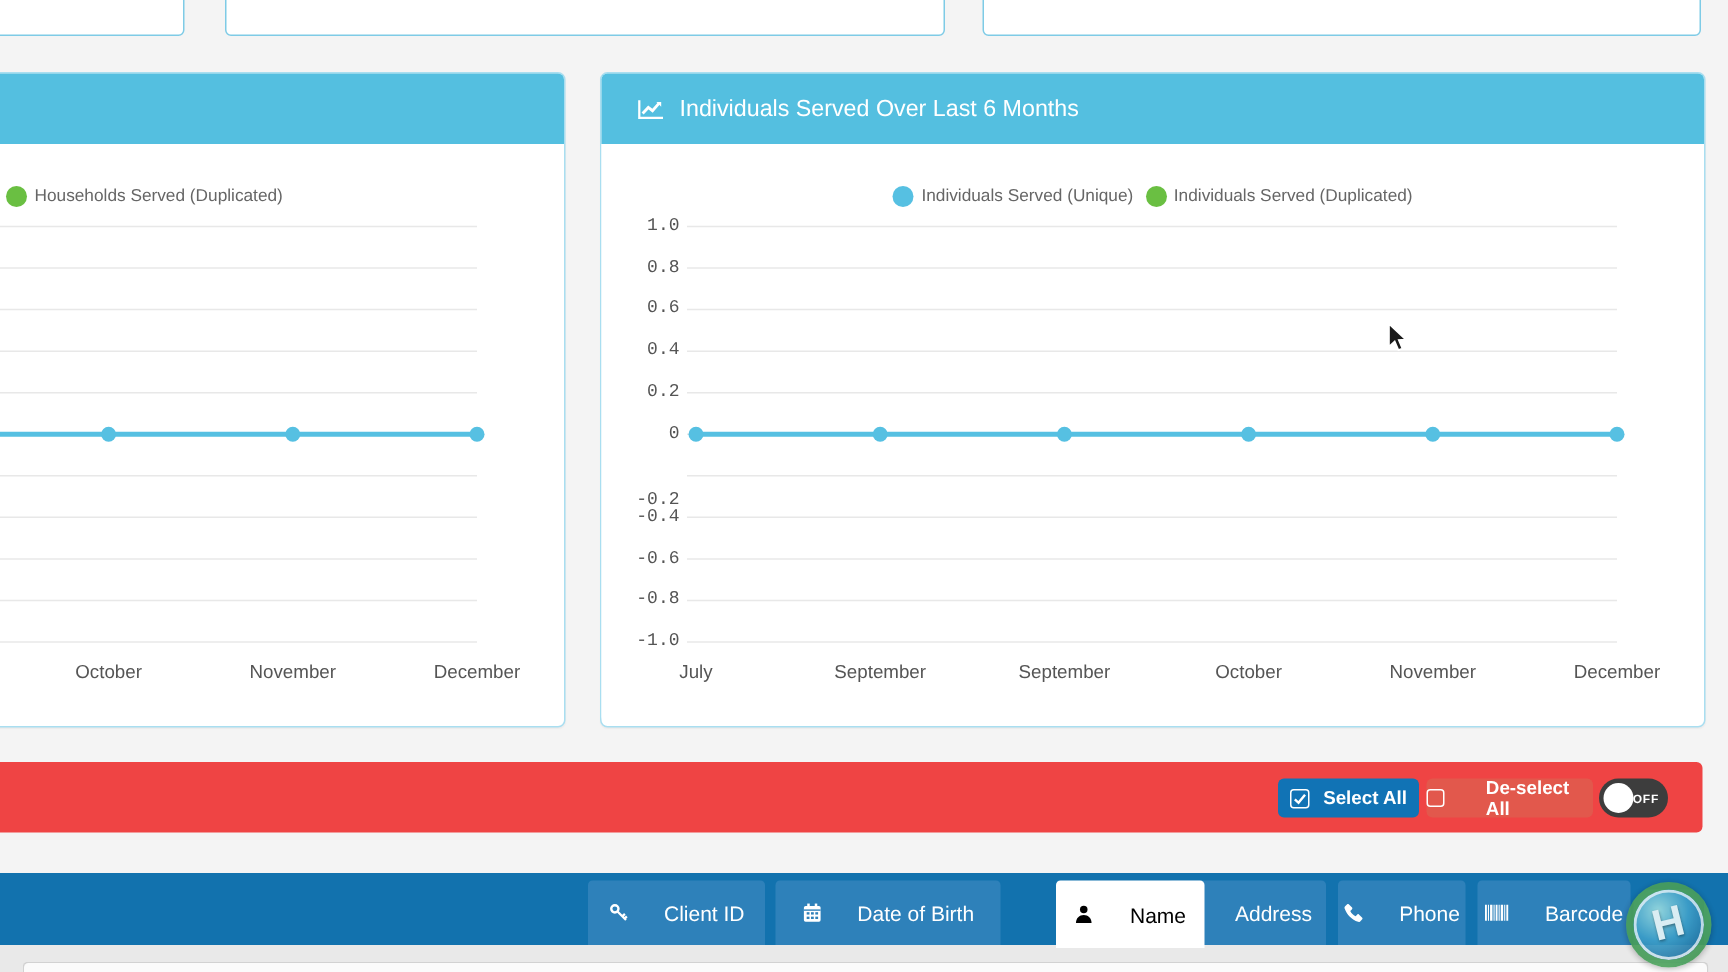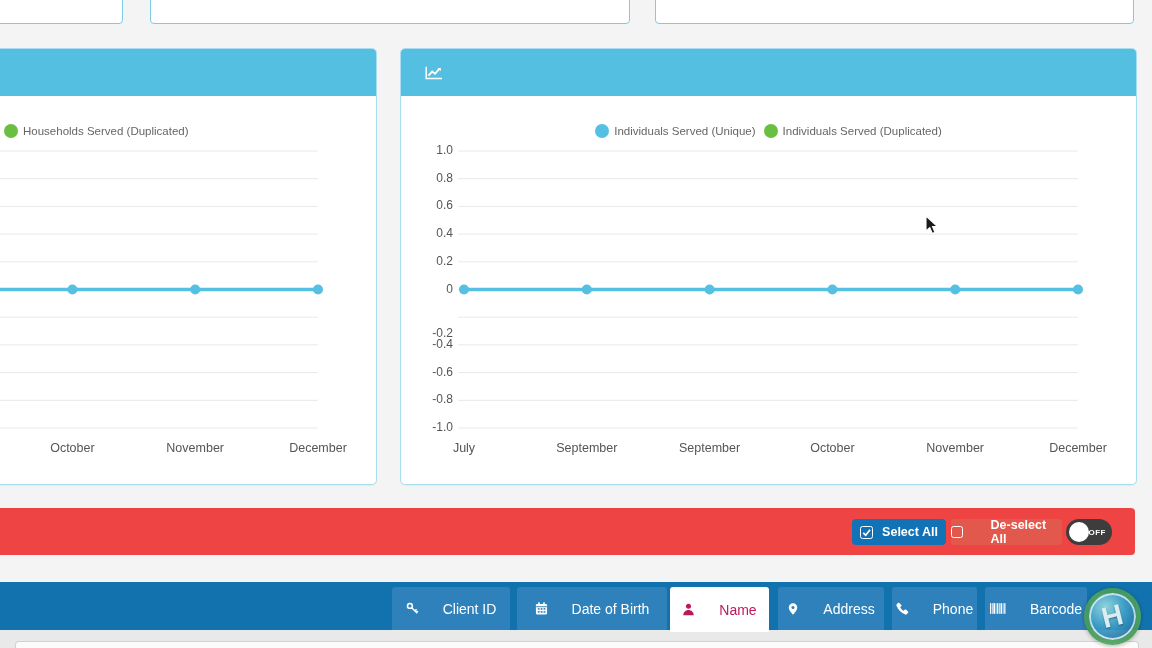--- a/index.html
+++ b/index.html
@@ -17,21 +17,21 @@
 
   
   .panel{position:absolute;top:48px;width:735px;height:435px;background:#fff;
     border:1px solid #a9def0;border-radius:5px;box-shadow:0 1px 1px rgba(0,0,0,.04);}
   .panel-left{left:-360px;}
   .panel-right{left:400px;}
   .panel-heading{height:47px;background:#54bfe0;border-radius:4px 4px 0 0;color:#fff;
     display:flex;align-items:center;gap:10px;padding:0 24px;font-size:15.5px;}
   .panel-body{position:relative;height:386px;background:#fff;border-radius:0 0 4px 4px;overflow:hidden;}
   .chart-svg{position:absolute;left:0;top:0;width:733px;height:386px;}
-  .ytick{position:absolute;left:7px;width:45px;text-align:right;font-size:12px;color:#555;}
+  .ytick{position:absolute;left:7px;width:45px;text-align:right;font-size:12px;color:#555;font-family:Liberation Mono, monospace;}
   .xtick{position:absolute;top:345px;width:110px;text-align:center;font-size:12.5px;color:#555;}
   .legend{position:absolute;top:26px;left:0;right:0;height:18px;display:flex;
     justify-content:center;align-items:center;gap:8px;}
   .legend-left-pos{left:363px;right:auto;justify-content:flex-start;}
   .legend-item{display:flex;align-items:center;gap:5px;}
   .legend-dot{width:14px;height:14px;border-radius:50%;}
   .legend-label{font-size:11.5px;color:#666;white-space:nowrap;}
 
   
   .select-bar{position:absolute;left:0;top:508px;width:1135px;height:47px;
@@ -46,21 +46,21 @@
   .toggle{position:absolute;left:1066px;top:11px;width:46px;height:26px;background:#3d3d3d;
     border-radius:13px;cursor:pointer;}
   .toggle-knob{position:absolute;left:3px;top:3px;width:20px;height:20px;background:#fff;border-radius:50%;}
   .toggle-label{position:absolute;right:6px;top:9px;font-size:8px;font-weight:700;color:#fff;letter-spacing:.5px;}
 
   
   .tab-bar{position:absolute;left:0;top:582px;width:1152px;height:48px;background:#1272ae;}
   .tab{position:absolute;top:5px;height:43px;background:#2e81ba;border-radius:3px 3px 0 0;
     color:#fff;display:flex;align-items:center;justify-content:center;gap:24px;
     font-size:14px;cursor:pointer;box-sizing:border-box;text-align:center;}
-  .tab.active{background:#fff;color:#be185d;height:45px;z-index:2;}
+  .tab.active{background:#fff;color:#000000;height:45px;z-index:2;margin-left:34px;}
   .tab-client{left:392px;width:118px;}
   .tab-dob{left:517px;width:150px;}
   .tab-name{left:670px;width:99px;}
   .tab-address{left:778px;width:106px;}
   .tab-phone{left:892px;width:85px;}
   .tab-barcode{left:985px;width:102px;}
   .tab svg{flex:none;}
 
   .bottom-strip{position:absolute;left:0;top:630px;width:1152px;height:18px;background:#e9e9e9;}
   .bottom-panel{position:absolute;left:15px;top:641px;width:1122px;height:10px;background:#fbfbfb;
@@ -124,20 +124,21 @@
 
 <section class="panel panel-right">
   <header class="panel-heading">
     <span style="display:inline-flex;">
       <svg width="18" height="14" viewBox="0 0 18 14">
         <path d="M1.2 0.8 V12.6 H17" stroke="#fff" stroke-width="1.5" fill="none"></path>
         <path d="M3.4 9.6 L7.2 5.6 L10 7.8 L14.6 2.6" stroke="#fff" stroke-width="1.9" fill="none"></path>
         <path d="M12.6 2 h3.2 v3.2 z" fill="#fff"></path>
       </svg>
     </span>
+    <span>Individuals Served Over Last 6 Months</span>
   </header>
   <div class="panel-body">
     <div class="legend">
         <span class="legend-item">
           <span class="legend-dot" style="background: rgb(86, 192, 226);"></span>
           <span class="legend-label">Individuals Served (Unique)</span>
         </span>
         <span class="legend-item">
           <span class="legend-dot" style="background: rgb(106, 191, 66);"></span>
           <span class="legend-label">Individuals Served (Duplicated)</span>

